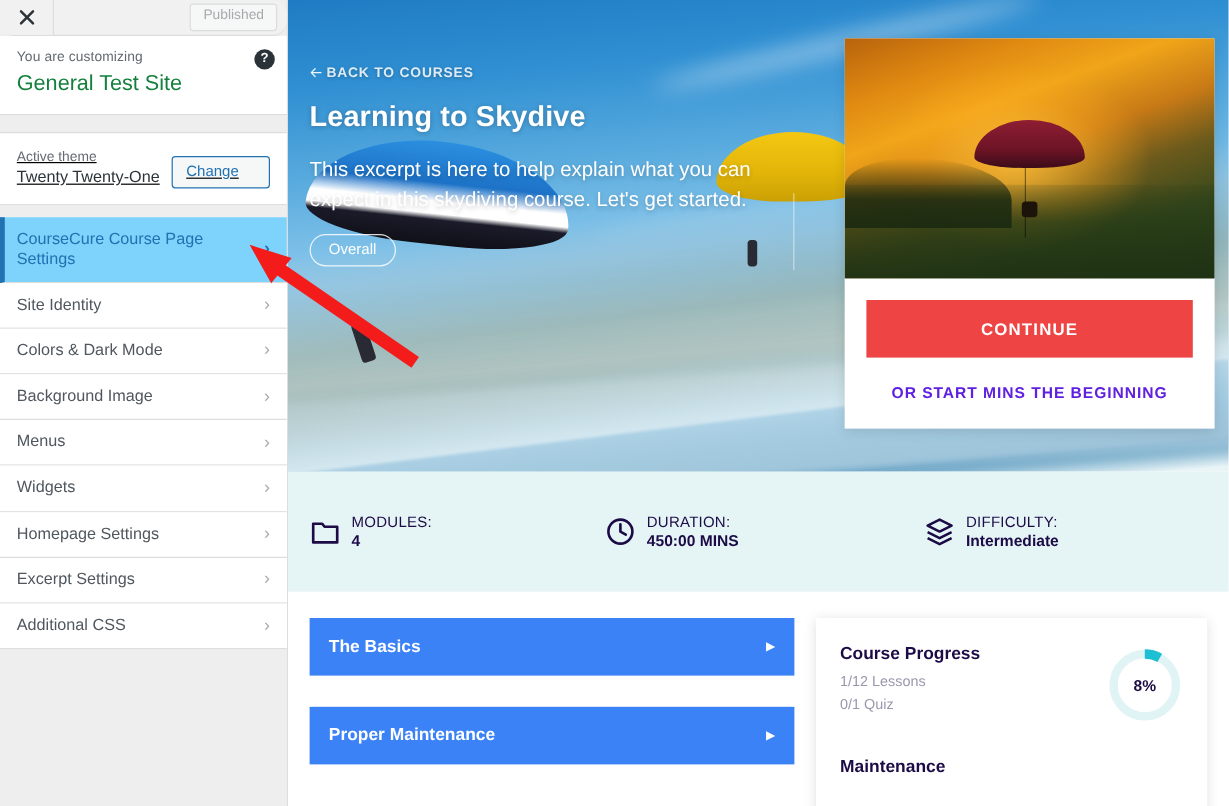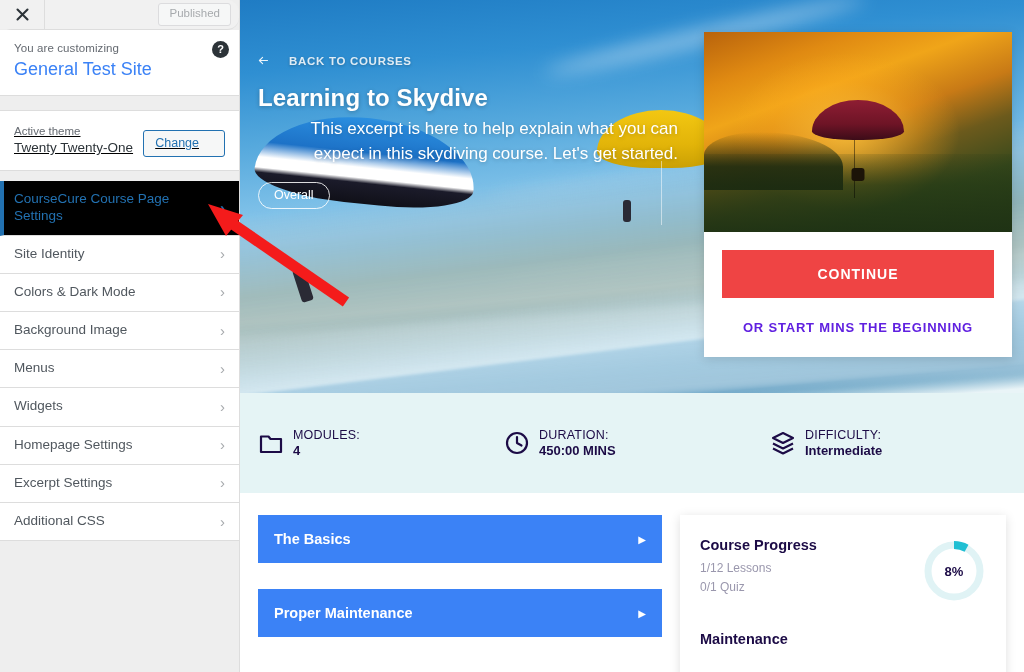--- a/index.html
+++ b/index.html
@@ -39,21 +39,21 @@
     line-height: 1.2;
   }
 
   .sb-customizing {
     background: #ffffff; border-bottom: 1px solid #dddddd;
     padding: 12px 14px 14px 14px; position: relative;
     flex: 0 0 auto;
   }
   .sb-cust-label { font-size: 11.5px; color: #646970; letter-spacing: .1px; }
   .sb-cust-title {
-    font-size: 18px; color: #3b82f6; font-weight: 400;
+    font-size: 18px; color: #15803d; font-weight: 400;
     margin-top: 5px; line-height: 1.2;
   }
   .sb-help {
     position: absolute; right: 10px; top: 11px;
     width: 17px; height: 17px; border-radius: 50%;
     background: #2c3338; color: #ffffff;
     font-size: 11px; font-weight: bold;
     display: flex; align-items: center; justify-content: center;
     cursor: pointer; line-height: 1;
   }
@@ -79,21 +79,21 @@
   .sb-list { background: #ffffff; flex: 0 0 auto; }
   .sb-item {
     display: flex; align-items: center;
     padding: 10px 14px 11px 14px;
     border-bottom: 1px solid #dddddd;
     font-size: 13.5px; color: #50575e;
     cursor: pointer; background: #ffffff;
     min-height: 35.5px;
   }
   .sb-item.active {
-    background: #000000; color: #2271b1; font-weight: 400;
+    background: #7dd3fc; color: #2271b1; font-weight: 400;
     border-left: 4px solid #2271b1; padding-left: 10px;
   }
   .sb-item-label { flex: 1; line-height: 1.2; }
   .sb-item .chev { color: #a7aaad; font-size: 15px; line-height: 1; }
   .sb-item.active .chev { color: #2271b1; font-weight: bold; }
   .sb-filler { flex: 1; background: #eeeeee; }
 
   
   .preview {
     width: 784px; height: 672px; background: #ffffff;
@@ -144,35 +144,34 @@
   .yellow-chute .dome { background: linear-gradient(180deg,#f3c712 0%, #e2b409 60%, #caa004 100%); }
   .jumper {
     position: absolute; width: 8px; height: 22px; background: #2a2a35;
     border-radius: 3px;
   }
 
   .hero-content {
     position: absolute; left: 18px; top: 55px; width: 430px; z-index: 3;
   }
   .back-link {
-    display: flex; align-items: flex-start; gap: 20px;
+    display: flex; align-items: flex-start; gap: 3px;
     color: rgba(255,255,255,.85); font-size: 11.5px;
     font-weight: 700; letter-spacing: .7px;
     text-transform: uppercase; cursor: pointer;
     text-shadow: 0 1px 3px rgba(0,0,0,.25);
   }
   .hero-title {
     margin-top: 17px; color: #ffffff; font-size: 24px; font-weight: 700;
     letter-spacing: .1px; text-shadow: 0 1px 4px rgba(0,0,0,.25);
   }
   .hero-excerpt {
-    margin-top: 4px; color: #ffffff; font-size: 17px; line-height: 1.48;
+    margin-top: 17px; color: #ffffff; font-size: 17px; line-height: 1.48;
     font-weight: 400; text-shadow: 0 1px 4px rgba(0,0,0,.22);
     max-width: 420px;
-    text-align: right;
   }
   .hero-badge {
     margin-top: 16px; display: inline-block;
     border: 1px solid rgba(255,255,255,.85); border-radius: 20px;
     color: #ffffff; font-size: 12.5px; padding: 5px 15px 6px 15px;
     cursor: pointer;
   }
 
   
   .course-card {

